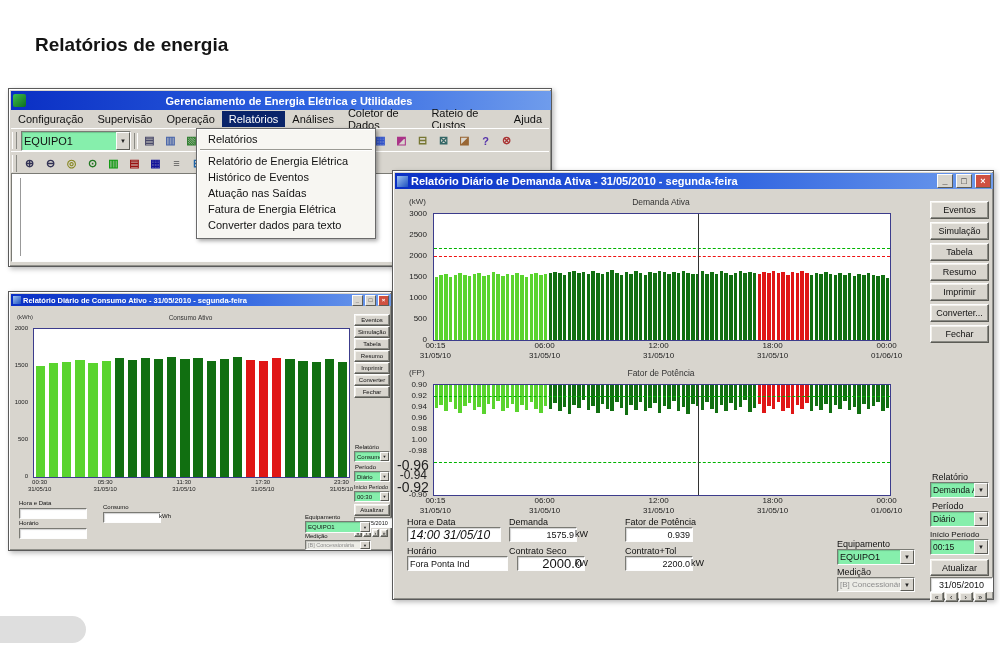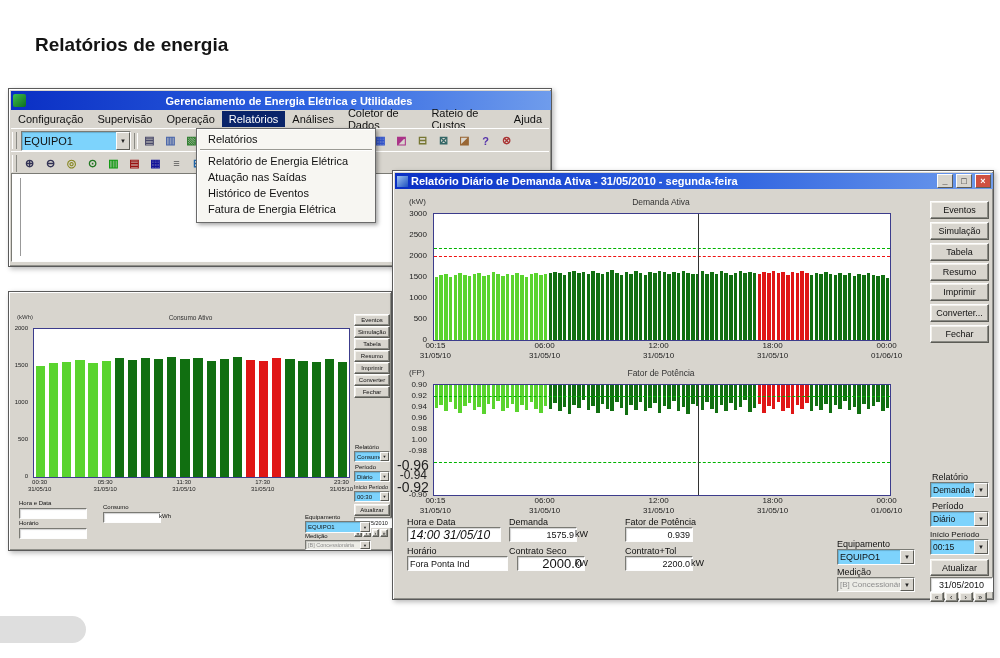--- a/index.html
+++ b/index.html
@@ -4,21 +4,21 @@
 <style>
   html,body{margin:0;padding:0;background:#fff;font-family:"Liberation Sans",sans-serif;}
   #canvas{position:relative;width:1000px;height:658px;background:#ffffff;overflow:hidden;}
   .abs{position:absolute;}
   .win{position:absolute;background:#d8d5ce;border:1px solid #5a5a5a;box-shadow:inset 1px 1px 0 #ffffff,inset -1px -1px 0 #90908a,2px 2px 5px rgba(0,0,0,0.28);}
   .tbar{position:absolute;background:linear-gradient(90deg,#0a2fc4 0%,#2e63e0 55%,#6f9cec 100%);color:#fff;font-weight:bold;display:flex;align-items:center;padding:0 2px;gap:3px;}
   .tbtn{background:#d8d5ce;border:1px solid;border-color:#fdfdfd #5c5c56 #5c5c56 #fdfdfd;color:#222;display:flex;align-items:center;justify-content:center;line-height:1;flex:none;}
   .tbtn.close{background:#cf5040;color:#fff;}
   .btn{background:#d8d5ce;border:1px solid;border-color:#fdfdfd #5c5c56 #5c5c56 #fdfdfd;box-shadow:inset -1px -1px 0 #8a8a84,inset 1px 1px 0 #f2f0ea;display:flex;align-items:center;justify-content:center;color:#111;overflow:hidden;white-space:nowrap;}
   .fld{background:#fff;border:1px solid;border-color:#7a7a74 #fdfdfd #fdfdfd #7a7a74;box-shadow:inset 1px 1px 1px rgba(0,0,0,0.18);color:#111;display:flex;align-items:center;padding:0 2px;overflow:hidden;white-space:nowrap;}
-  .combo{background:#7dd3fc;border:1px solid;border-color:#7a7a74 #fdfdfd #fdfdfd #7a7a74;box-shadow:inset 1px 1px 1px rgba(0,0,0,0.18);display:flex;align-items:stretch;overflow:hidden;}
+  .combo{background:#86efac;border:1px solid;border-color:#7a7a74 #fdfdfd #fdfdfd #7a7a74;box-shadow:inset 1px 1px 1px rgba(0,0,0,0.18);display:flex;align-items:stretch;overflow:hidden;}
   .combo .ctext{flex:1;display:flex;align-items:center;padding-left:2px;color:#111;overflow:hidden;white-space:nowrap;}
   .combo .carrow{width:12px;background:#d8d5ce;border:1px solid;border-color:#fdfdfd #5c5c56 #5c5c56 #fdfdfd;display:flex;align-items:center;justify-content:center;font-size:6px;color:#222;flex:none;}
   .combo.disabled{background:#ECECE6;}
   .combo.disabled .ctext{color:#8c8c8c;}
   .label{position:absolute;color:#111;white-space:nowrap;}
   .menu-item{padding:2px 7px;cursor:default;}
   .menu-item.active{background:#0a246a;color:#fff;}
   .dropdown{position:absolute;background:#f7f6f2;border:1px solid #6a6a6a;box-shadow:inset 1px 1px 0 #fff,2px 2px 4px rgba(0,0,0,0.35);padding:2px 1px 5px 1px;}
   .dd-item{font-size:11px;color:#111;padding:2px 8px 2px 10px;white-space:nowrap;}
   .dd-sep{height:0;border-top:1px solid #9a9a94;border-bottom:1px solid #fff;margin:2px 2px;}
@@ -101,26 +101,34 @@
     </div>
     <div class="abs" style="left:2px;top:84px;width:534px;height:87px;background:#fff;border:1px solid;border-color:#7a7a74 #fdfdfd #fdfdfd #7a7a74;">
       <div class="abs" style="left:8px;top:4px;width:1px;height:78px;background:#999;"></div>
     </div>
   </div>
 
   <div class="dropdown" style="left:196px;top:128px;width:176px;z-index:6;">
     <div class="dd-item">Relatórios</div>
     <div class="dd-sep"></div>
     <div class="dd-item">Relatório de Energia Elétrica</div>
+    <div class="dd-item">Histórico de Eventos</div>
     <div class="dd-item">Atuação nas Saídas</div>
-    <div class="dd-item">Histórico de Eventos</div>
     <div class="dd-item">Fatura de Energia Elétrica</div>
+    <div class="dd-item">Converter dados para texto</div>
   </div>
 
   <div class="win" style="left:8px;top:291px;width:382px;height:258px;z-index:2;">
+    <div class="tbar" style="left:2px;top:2px;width:376px;height:12px;font-size:7.5px;gap:2px;">
+      <div style="width:8px;height:8px;background:linear-gradient(135deg,#9ec2f0,#1c50c0);flex:none;"></div>
+      <div style="flex:1;overflow:hidden;white-space:nowrap;">Relatório Diário de Consumo Ativo - 31/05/2010 - segunda-feira</div>
+      <div class="tbtn" style="width:9px;height:9px;font-size:6px;">_</div>
+      <div class="tbtn" style="width:9px;height:9px;font-size:6px;">□</div>
+      <div class="tbtn close" style="width:9px;height:9px;font-size:6px;">×</div>
+    </div>
     <div class="cunit" style="left:8px;top:22px;font-size:6px;">(kWh)</div>
     <div class="ctitle" style="left:24px;top:22px;width:315px;font-size:6.5px;">Consumo Ativo</div>
     <div class="abs" id="c-yt" style="left:2px;top:36px;width:20px;height:148px;">
         <div class="ytick" style="top: -3.3px; font-size: 6px;">2000</div>
         <div class="ytick" style="top: 33.7px; font-size: 6px;">1500</div>
         <div class="ytick" style="top: 70.7px; font-size: 6px;">1000</div>
         <div class="ytick" style="top: 107.7px; font-size: 6px;">500</div>
         <div class="ytick" style="top: 144.7px; font-size: 6px;">0</div>
       </div>
     <div class="plot" id="c-plot" style="left:24px;top:36px;width:315px;height:148px;">

